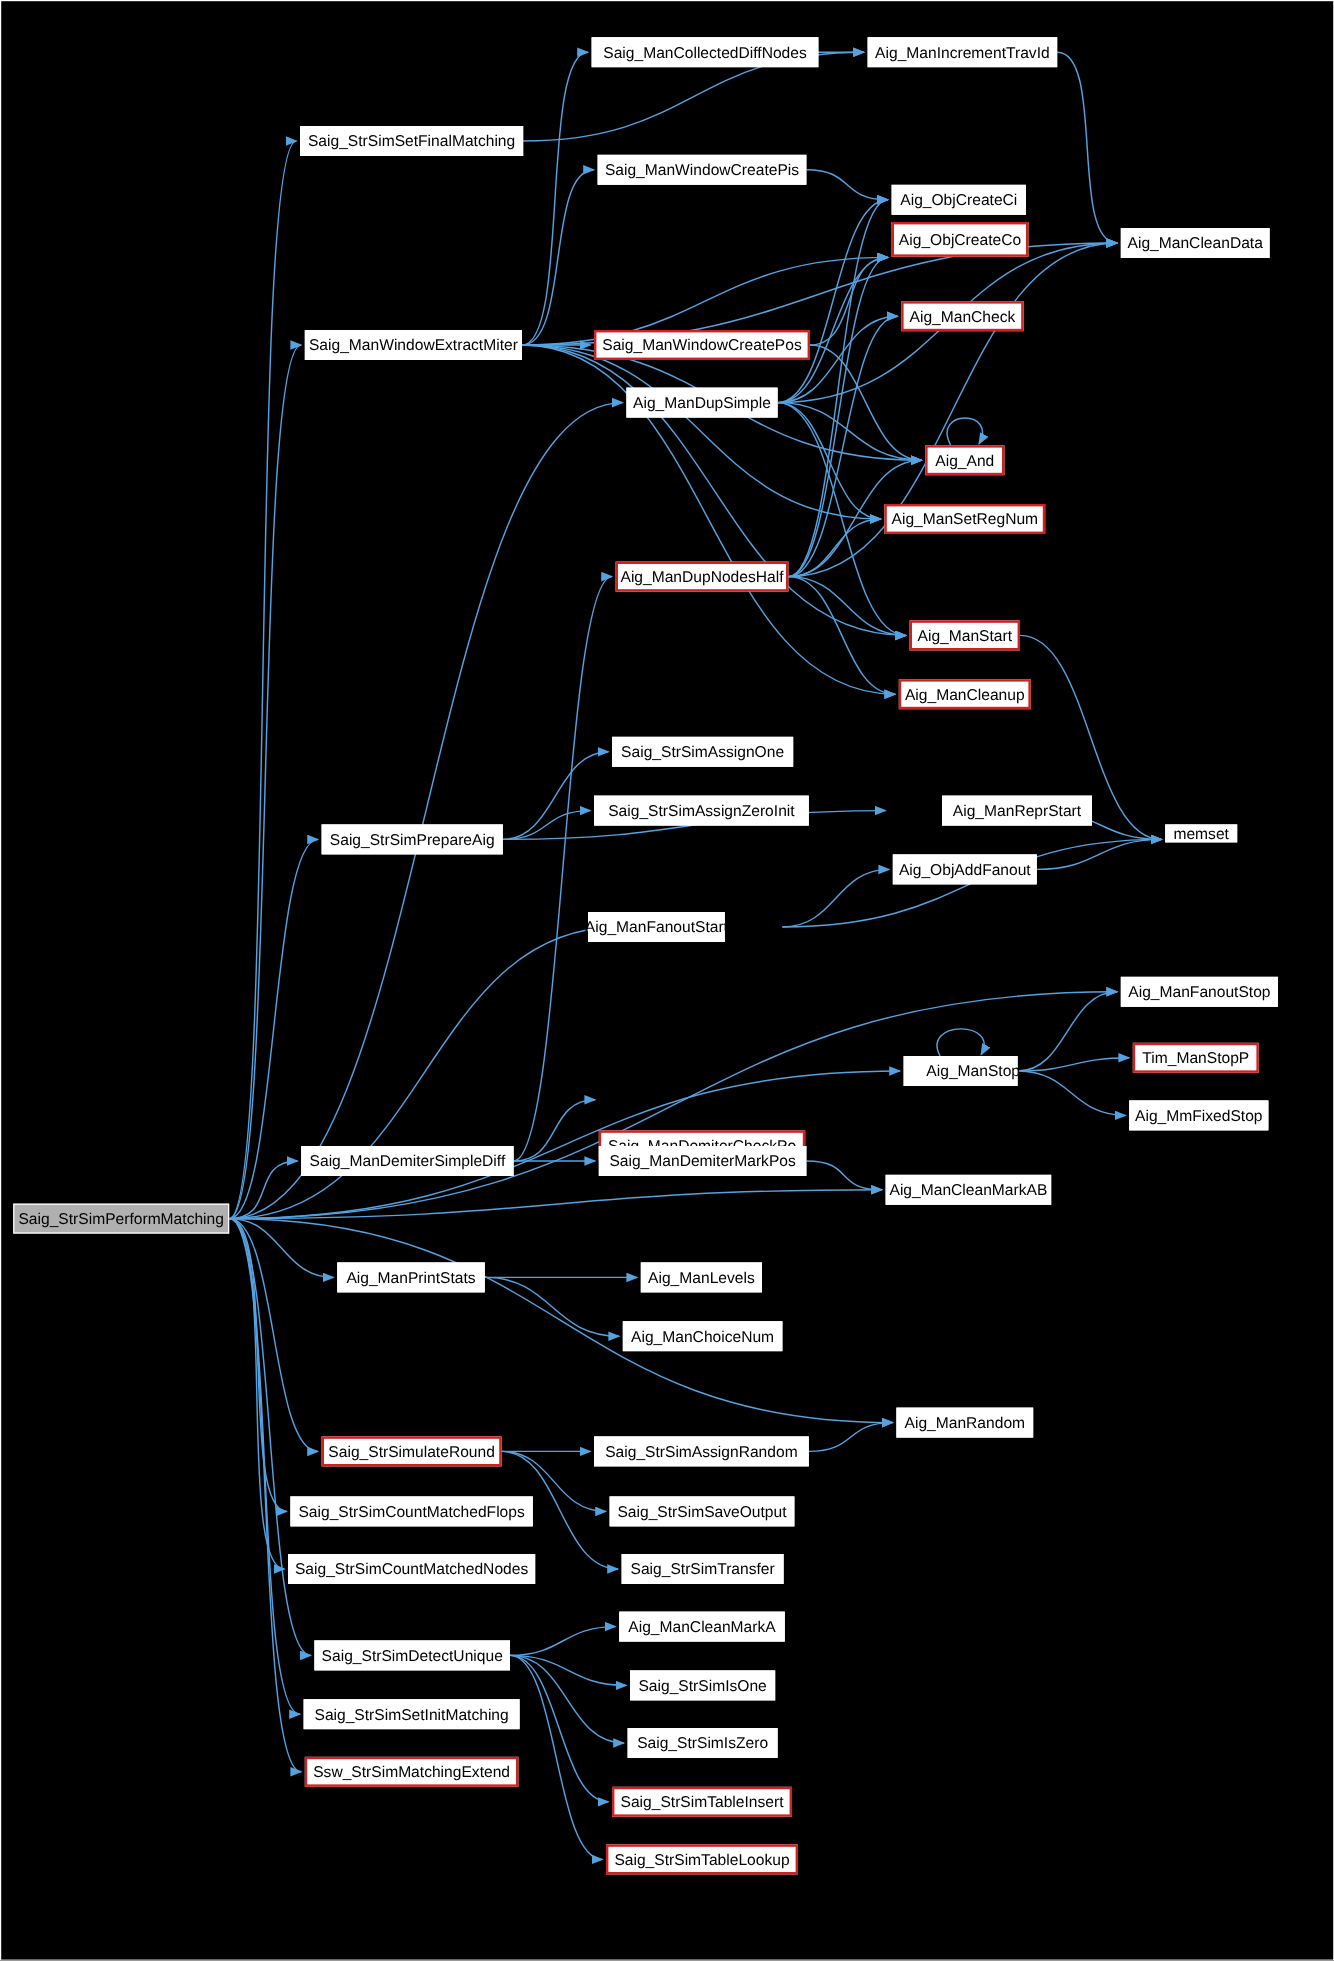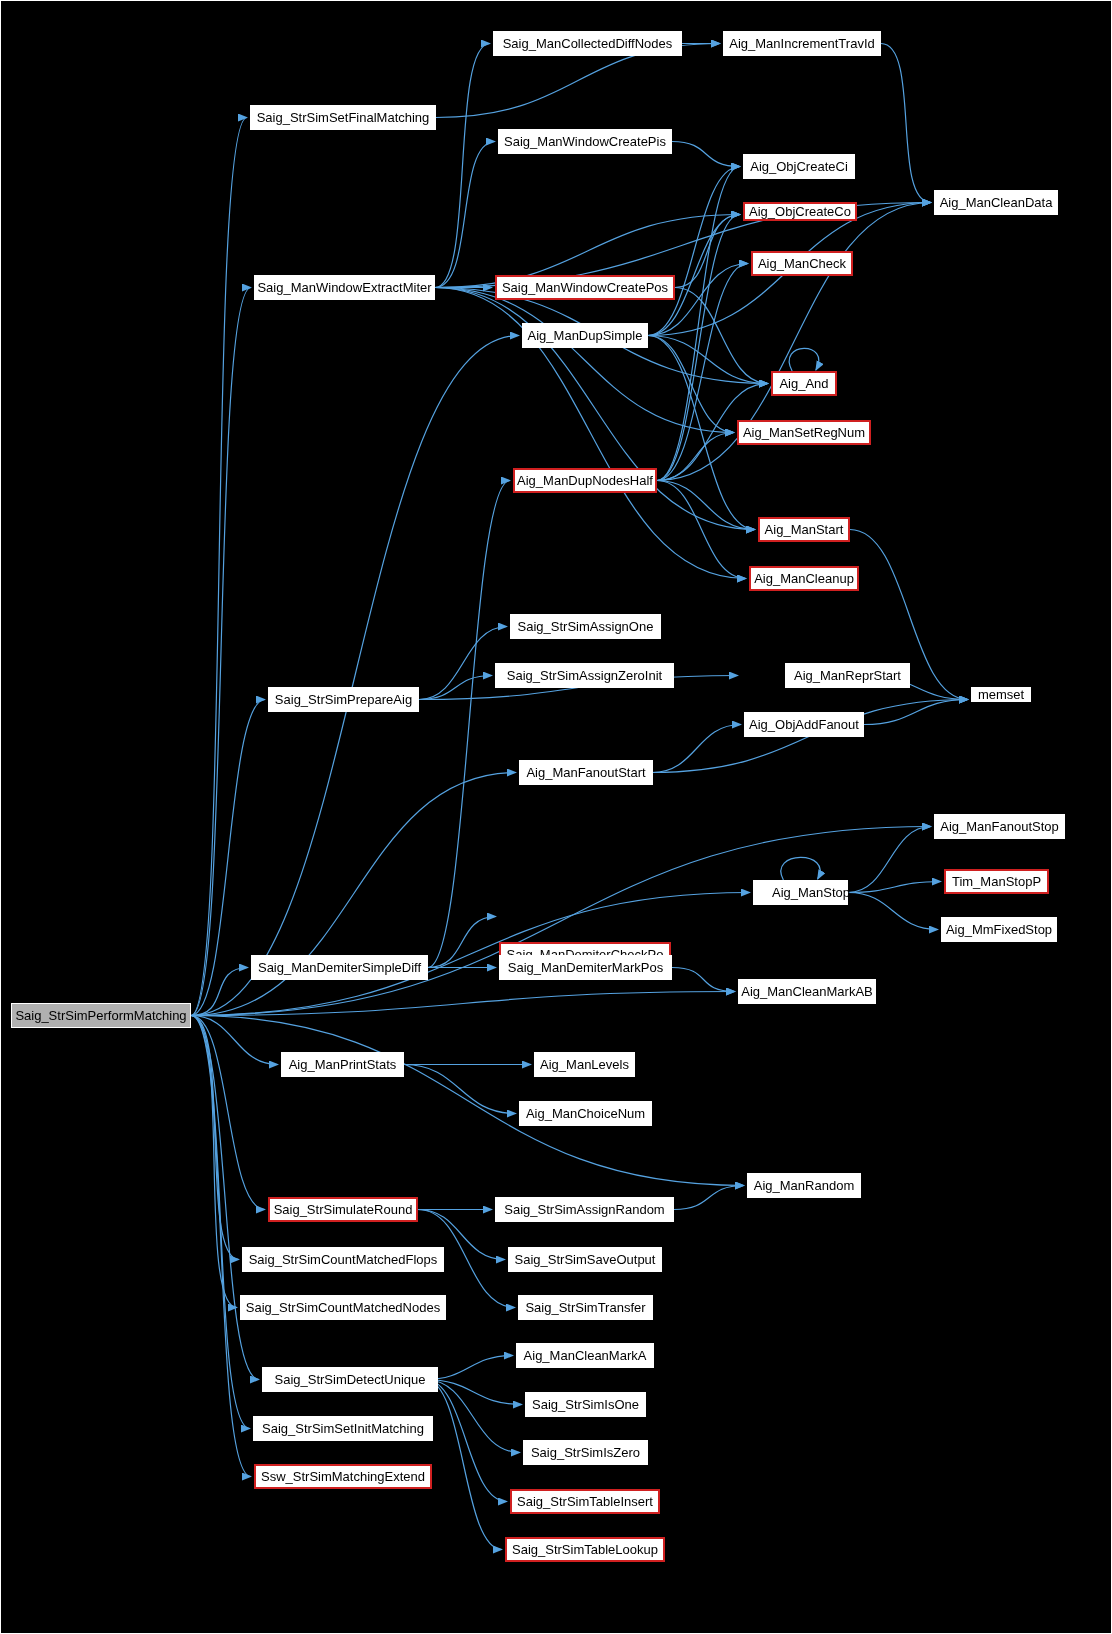--- a/index.html
+++ b/index.html
@@ -120,58 +120,58 @@
         <path d="M 424 1378.5 C 464 1378.5, 461 1548.5, 501 1548.5" class="edge" marker-end="url(#arrow)"></path>
       </g>
   </svg>
   <div id="nodes">
       <div class="node root" style="left: 10px; top: 1002px; width: 180px; height: 25px;">Saig_StrSimPerformMatching</div>
       <div class="node normal" style="left: 249px; top: 104px; width: 186px; height: 25px;">Saig_StrSimSetFinalMatching</div>
       <div class="node normal" style="left: 492px; top: 30px; width: 189px; height: 25px;">Saig_ManCollectedDiffNodes</div>
       <div class="node normal" style="left: 722px; top: 30px; width: 158px; height: 25px;">Aig_ManIncrementTravId</div>
       <div class="node normal" style="left: 497px; top: 128px; width: 174px; height: 25px;">Saig_ManWindowCreatePis</div>
       <div class="node normal" style="left: 742px; top: 153px; width: 112px; height: 25px;">Aig_ObjCreateCi</div>
-      <div class="node red" style="left: 742px; top: 201px; width: 114px; height: 19px;">Aig_ObjCreateCo</div>
+      <div class="node red" style="left: 742px; top: 184px; width: 114px; height: 29px;">Aig_ObjCreateCo</div>
       <div class="node red" style="left: 750px; top: 250px; width: 102px; height: 25px;">Aig_ManCheck</div>
       <div class="node normal" style="left: 253px; top: 274px; width: 181px; height: 25px;">Saig_ManWindowExtractMiter</div>
       <div class="node red" style="left: 494px; top: 274px; width: 180px; height: 25px;">Saig_ManWindowCreatePos</div>
       <div class="node normal" style="left: 521px; top: 322px; width: 126px; height: 25px;">Aig_ManDupSimple</div>
       <div class="node normal" style="left: 933px; top: 189px; width: 124px; height: 25px;">Aig_ManCleanData</div>
       <div class="node red" style="left: 770px; top: 370px; width: 66px; height: 25px;">Aig_And</div>
       <div class="node red" style="left: 736px; top: 419px; width: 134px; height: 25px;">Aig_ManSetRegNum</div>
       <div class="node red" style="left: 512px; top: 467px; width: 144px; height: 25px;">Aig_ManDupNodesHalf</div>
       <div class="node red" style="left: 757px; top: 516px; width: 92px; height: 25px;">Aig_ManStart</div>
       <div class="node red" style="left: 748px; top: 565px; width: 110px; height: 25px;">Aig_ManCleanup</div>
       <div class="node normal" style="left: 509px; top: 613px; width: 151px; height: 25px;">Saig_StrSimAssignOne</div>
       <div class="node normal" style="left: 494px; top: 662px; width: 179px; height: 25px;">Saig_StrSimAssignZeroInit</div>
       <div class="node normal" style="left: 267px; top: 686px; width: 151px; height: 25px;">Saig_StrSimPrepareAig</div>
       <div class="node normal" style="left: 740px; top: 662px; width: 125px; height: 25px; margin-left: 44px;">Aig_ManReprStart</div>
       <div class="node normal" style="left: 743px; top: 711px; width: 120px; height: 25px;">Aig_ObjAddFanout</div>
       <div class="node normal" style="left: 970px; top: 686px; width: 60px; height: 15px;">memset</div>
-      <div class="node normal" style="left: 518px; top: 759px; width: 134px; height: 25px;">Aig_ManFanoutStart</div>
+      <div class="node normal" style="left: 489px; top: 759px; width: 114px; height: 25px;">Aig_ManFanoutStart</div>
       <div class="node normal" style="left: 933px; top: 813px; width: 131px; height: 25px;">Aig_ManFanoutStop</div>
       <div class="node red" style="left: 943px; top: 868px; width: 105px; height: 25px;">Tim_ManStopP</div>
       <div class="node normal" style="left: 752px; top: 879px; width: 95px; height: 25px; padding-left: 21px;">Aig_ManStop</div>
       <div class="node normal" style="left: 940px; top: 916px; width: 116px; height: 25px;">Aig_MmFixedStop</div>
       <div class="node red" style="left: 498px; top: 941px; width: 172px; height: 25px;">Saig_ManDemiterCheckPo</div>
       <div class="node normal" style="left: 250px; top: 954px; width: 177px; height: 25px;">Saig_ManDemiterSimpleDiff</div>
       <div class="node normal" style="left: 498px; top: 954px; width: 173px; height: 25px;">Saig_ManDemiterMarkPos</div>
       <div class="node normal" style="left: 737px; top: 978px; width: 138px; height: 25px;">Aig_ManCleanMarkAB</div>
       <div class="node normal" style="left: 280px; top: 1051px; width: 123px; height: 25px;">Aig_ManPrintStats</div>
       <div class="node normal" style="left: 533px; top: 1051px; width: 101px; height: 25px;">Aig_ManLevels</div>
       <div class="node normal" style="left: 518px; top: 1100px; width: 133px; height: 25px;">Aig_ManChoiceNum</div>
       <div class="node normal" style="left: 746px; top: 1172px; width: 114px; height: 25px;">Aig_ManRandom</div>
       <div class="node red" style="left: 267px; top: 1196px; width: 150px; height: 25px;">Saig_StrSimulateRound</div>
       <div class="node normal" style="left: 494px; top: 1196px; width: 179px; height: 25px;">Saig_StrSimAssignRandom</div>
       <div class="node normal" style="left: 241px; top: 1246px; width: 202px; height: 25px;">Saig_StrSimCountMatchedFlops</div>
       <div class="node normal" style="left: 507px; top: 1246px; width: 154px; height: 25px;">Saig_StrSimSaveOutput</div>
       <div class="node normal" style="left: 239px; top: 1294px; width: 206px; height: 25px;">Saig_StrSimCountMatchedNodes</div>
       <div class="node normal" style="left: 517px; top: 1294px; width: 135px; height: 25px;">Saig_StrSimTransfer</div>
       <div class="node normal" style="left: 515px; top: 1342px; width: 138px; height: 25px;">Aig_ManCleanMarkA</div>
-      <div class="node normal" style="left: 261px; top: 1366px; width: 176px; height: 25px;">Saig_StrSimDetectUnique</div>
+      <div class="node normal" style="left: 261px; top: 1366px; width: 163px; height: 25px;">Saig_StrSimDetectUnique</div>
       <div class="node normal" style="left: 524px; top: 1391px; width: 121px; height: 25px;">Saig_StrSimIsOne</div>
       <div class="node normal" style="left: 522px; top: 1439px; width: 125px; height: 25px;">Saig_StrSimIsZero</div>
       <div class="node normal" style="left: 252px; top: 1415px; width: 180px; height: 25px;">Saig_StrSimSetInitMatching</div>
       <div class="node red" style="left: 509px; top: 1488px; width: 150px; height: 25px;">Saig_StrSimTableInsert</div>
       <div class="node red" style="left: 253px; top: 1463px; width: 178px; height: 25px;">Ssw_StrSimMatchingExtend</div>
       <div class="node red" style="left: 504px; top: 1536px; width: 160px; height: 25px;">Saig_StrSimTableLookup</div>
     </div>
 </div>
 
 </body></html>

